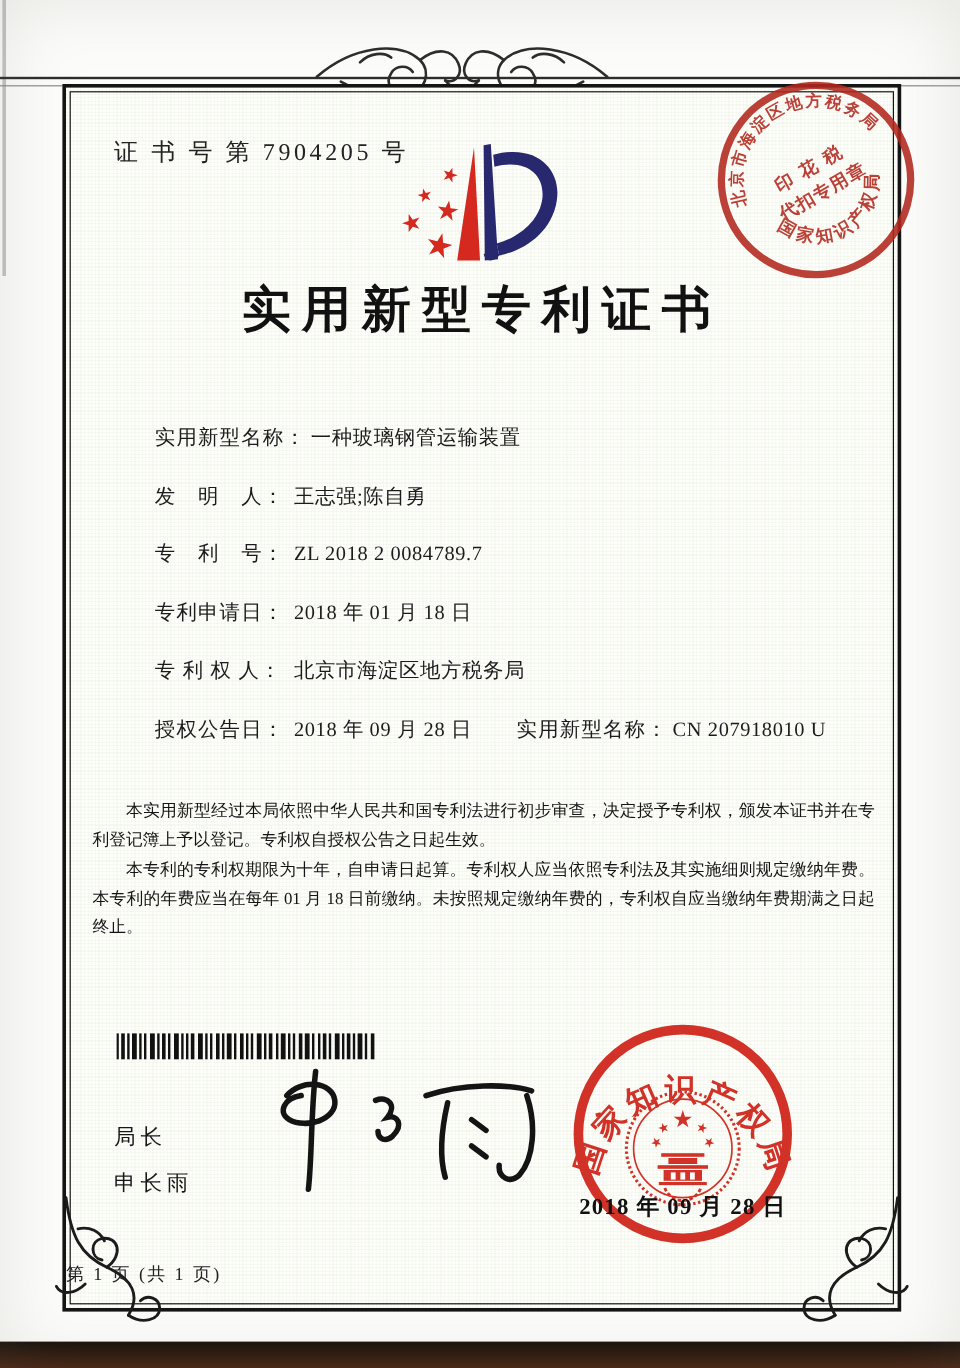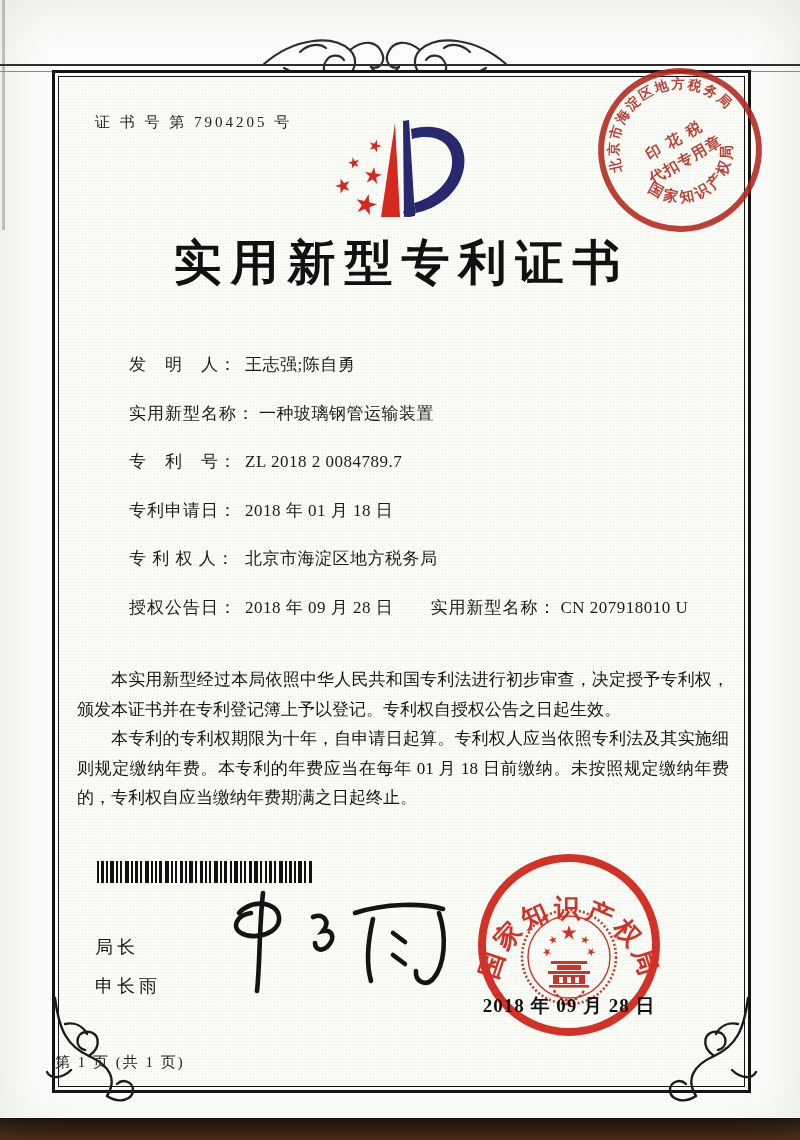--- a/index.html
+++ b/index.html
@@ -19,32 +19,32 @@
   .frame{position:absolute;left:52px;top:70px;width:693px;height:1017px;
        border:3px solid #151515;background:
         repeating-linear-gradient(0deg, rgba(126,170,110,.055) 0 1px, transparent 1px 3px),
         repeating-linear-gradient(90deg, rgba(126,170,110,.045) 0 1px, transparent 1px 3px),
         #fdfdf9;}
   .frame-inner{position:absolute;inset:3px;border:1px solid #151515;}
   .corner-fl{position:absolute;width:112px;height:112px;}
   .corner-fl.bl{left:-14px;bottom:-16px;}
   .corner-fl.br{right:-14px;bottom:-16px;transform:scaleX(-1);}
   
-  .cert-no{position:absolute;left:40px;top:40px;font-size:15px;letter-spacing:3px;color:#222;}
+  .cert-no{position:absolute;left:40px;top:40px;font-size:20px;letter-spacing:3px;color:#222;}
   .tax-stamp{position:absolute;left:534px;top:-14px;width:182px;height:182px;
        transform:rotate(-30deg);opacity:.88;}
   .logo{position:absolute;left:253px;top:26px;width:184px;height:142px;}
   .title{position:absolute;left:0;top:158px;width:100%;text-align:center;
-       font-size:48px;font-weight:700;letter-spacing:9px;color:#111;}
+       font-size:41px;font-weight:700;letter-spacing:9px;color:#111;}
   .fields{position:absolute;left:40px;top:260px;width:620px;}
   .field-row{height:48.5px;font-size:17px;white-space:pre;position:relative;}
   .f-label{display:inline-block;min-width:112px;letter-spacing:1px;color:#1b1b1b;}
   .f-value{margin-left:4px;letter-spacing:.5px;color:#1b1b1b;}
   .pair2{position:absolute;left:293px;top:0;}
-  .paragraphs{position:absolute;left:22px;top:592px;width:652px;font-size:17px;
+  .paragraphs{position:absolute;left:22px;top:592px;width:652px;font-size:14px;
        line-height:1.74;text-align:justify;color:#141414;}
   .paragraphs p{margin:0;text-indent:2em;}
   .barcode{position:absolute;left:42px;top:788px;width:216px;height:22px;}
   .signer{position:absolute;left:40px;top:848px;font-size:18px;letter-spacing:4px;color:#161616;}
   .signer div{margin-bottom:15px;margin-top:14px;}
   .signature{position:absolute;left:162px;top:806px;width:260px;height:130px;}
   .seal{position:absolute;left:418px;top:776px;width:192px;height:192px;}
   .seal svg{position:absolute;inset:0;opacity:.93;}
   .seal-date{position:absolute;left:-14px;top:144px;width:220px;text-align:center;
        font-size:19px;font-weight:700;letter-spacing:1px;color:#111;z-index:2;}
@@ -126,24 +126,24 @@
         <polygon points="95,22 101,21 107,117 96,118"></polygon>
         <path d="M103,30 C141,20 160,44 156,68 C152,95 128,110 108,114 L106,104 C124,99 142,85 144,66 C146,46 130,33 104,40 Z"></path>
         <path d="M108,114 C103,120 97,119 95,113 L106,104 Z"></path>
       </g>
     </svg>
 
     <div class="title">实用新型专利证书</div>
 
     <div class="fields">
       <div class="field-row">
+        <span class="f-label">实用新型名称：</span><span class="f-value">一种玻璃钢管运输装置</span>
+      </div>
+      <div class="field-row">
         <span class="f-label">发　明　人：</span><span class="f-value">王志强;陈自勇</span>
-      </div>
-      <div class="field-row">
-        <span class="f-label">实用新型名称：</span><span class="f-value">一种玻璃钢管运输装置</span>
       </div>
       <div class="field-row">
         <span class="f-label">专　利　号：</span><span class="f-value">ZL 2018 2 0084789.7</span>
       </div>
       <div class="field-row">
         <span class="f-label">专利申请日：</span><span class="f-value">2018 年 01 月 18 日</span>
       </div>
       <div class="field-row">
         <span class="f-label">专 利 权 人：</span><span class="f-value">北京市海淀区地方税务局</span>
       </div>

